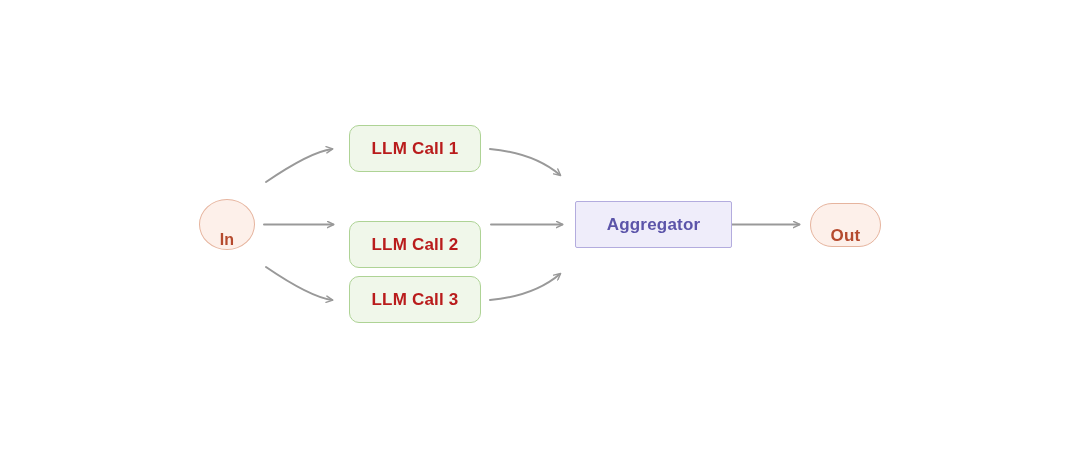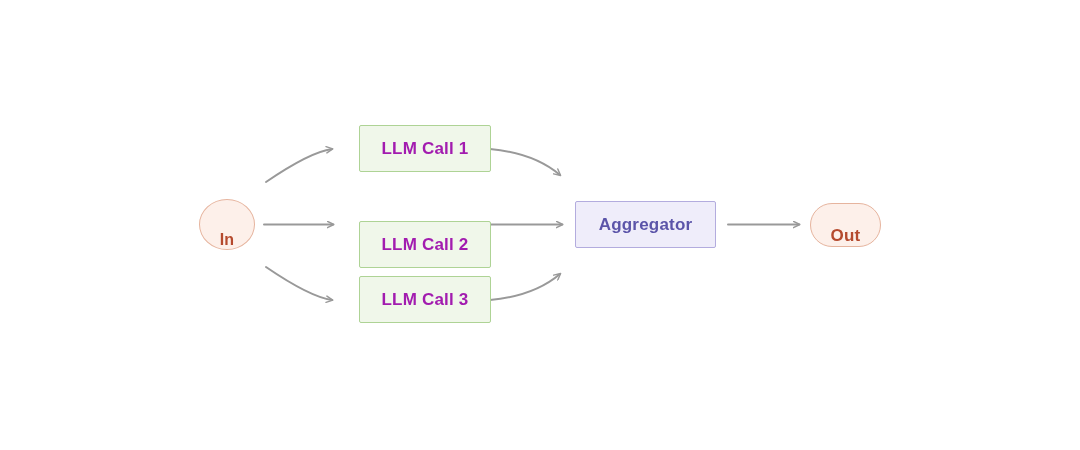--- a/index.html
+++ b/index.html
@@ -49,35 +49,35 @@
   }
   .node.out-node {
     left: 810px;
     top: 203px;
     width: 71px;
     height: 44px;
     border-radius: 22px;
     font-size: 17px;
   }
   .node.llm {
-    left: 359px;
+    left: 349px;
     width: 132px;
     height: 47px;
     background: #f0f7ea;
     border: 1px solid #aed395;
-    color: #a21caf;
-    border-radius: 2px;
+    color: #b91c1c;
+    border-radius: 10px;
   }
   .node.llm-1 { top: 125px; }
   .node.llm-2 { top: 201px; margin-top: 20px; }
   .node.llm-3 { top: 276px; }
   .node.aggregator {
     left: 575px;
     top: 201px;
-    width: 141px;
+    width: 157px;
     height: 47px;
     background: #efedfa;
     border: 1px solid #b3acde;
     color: #5b54a9;
     border-radius: 2px;
   }
   .edge {
     stroke: #999999;
     stroke-width: 2;
     fill: none;

